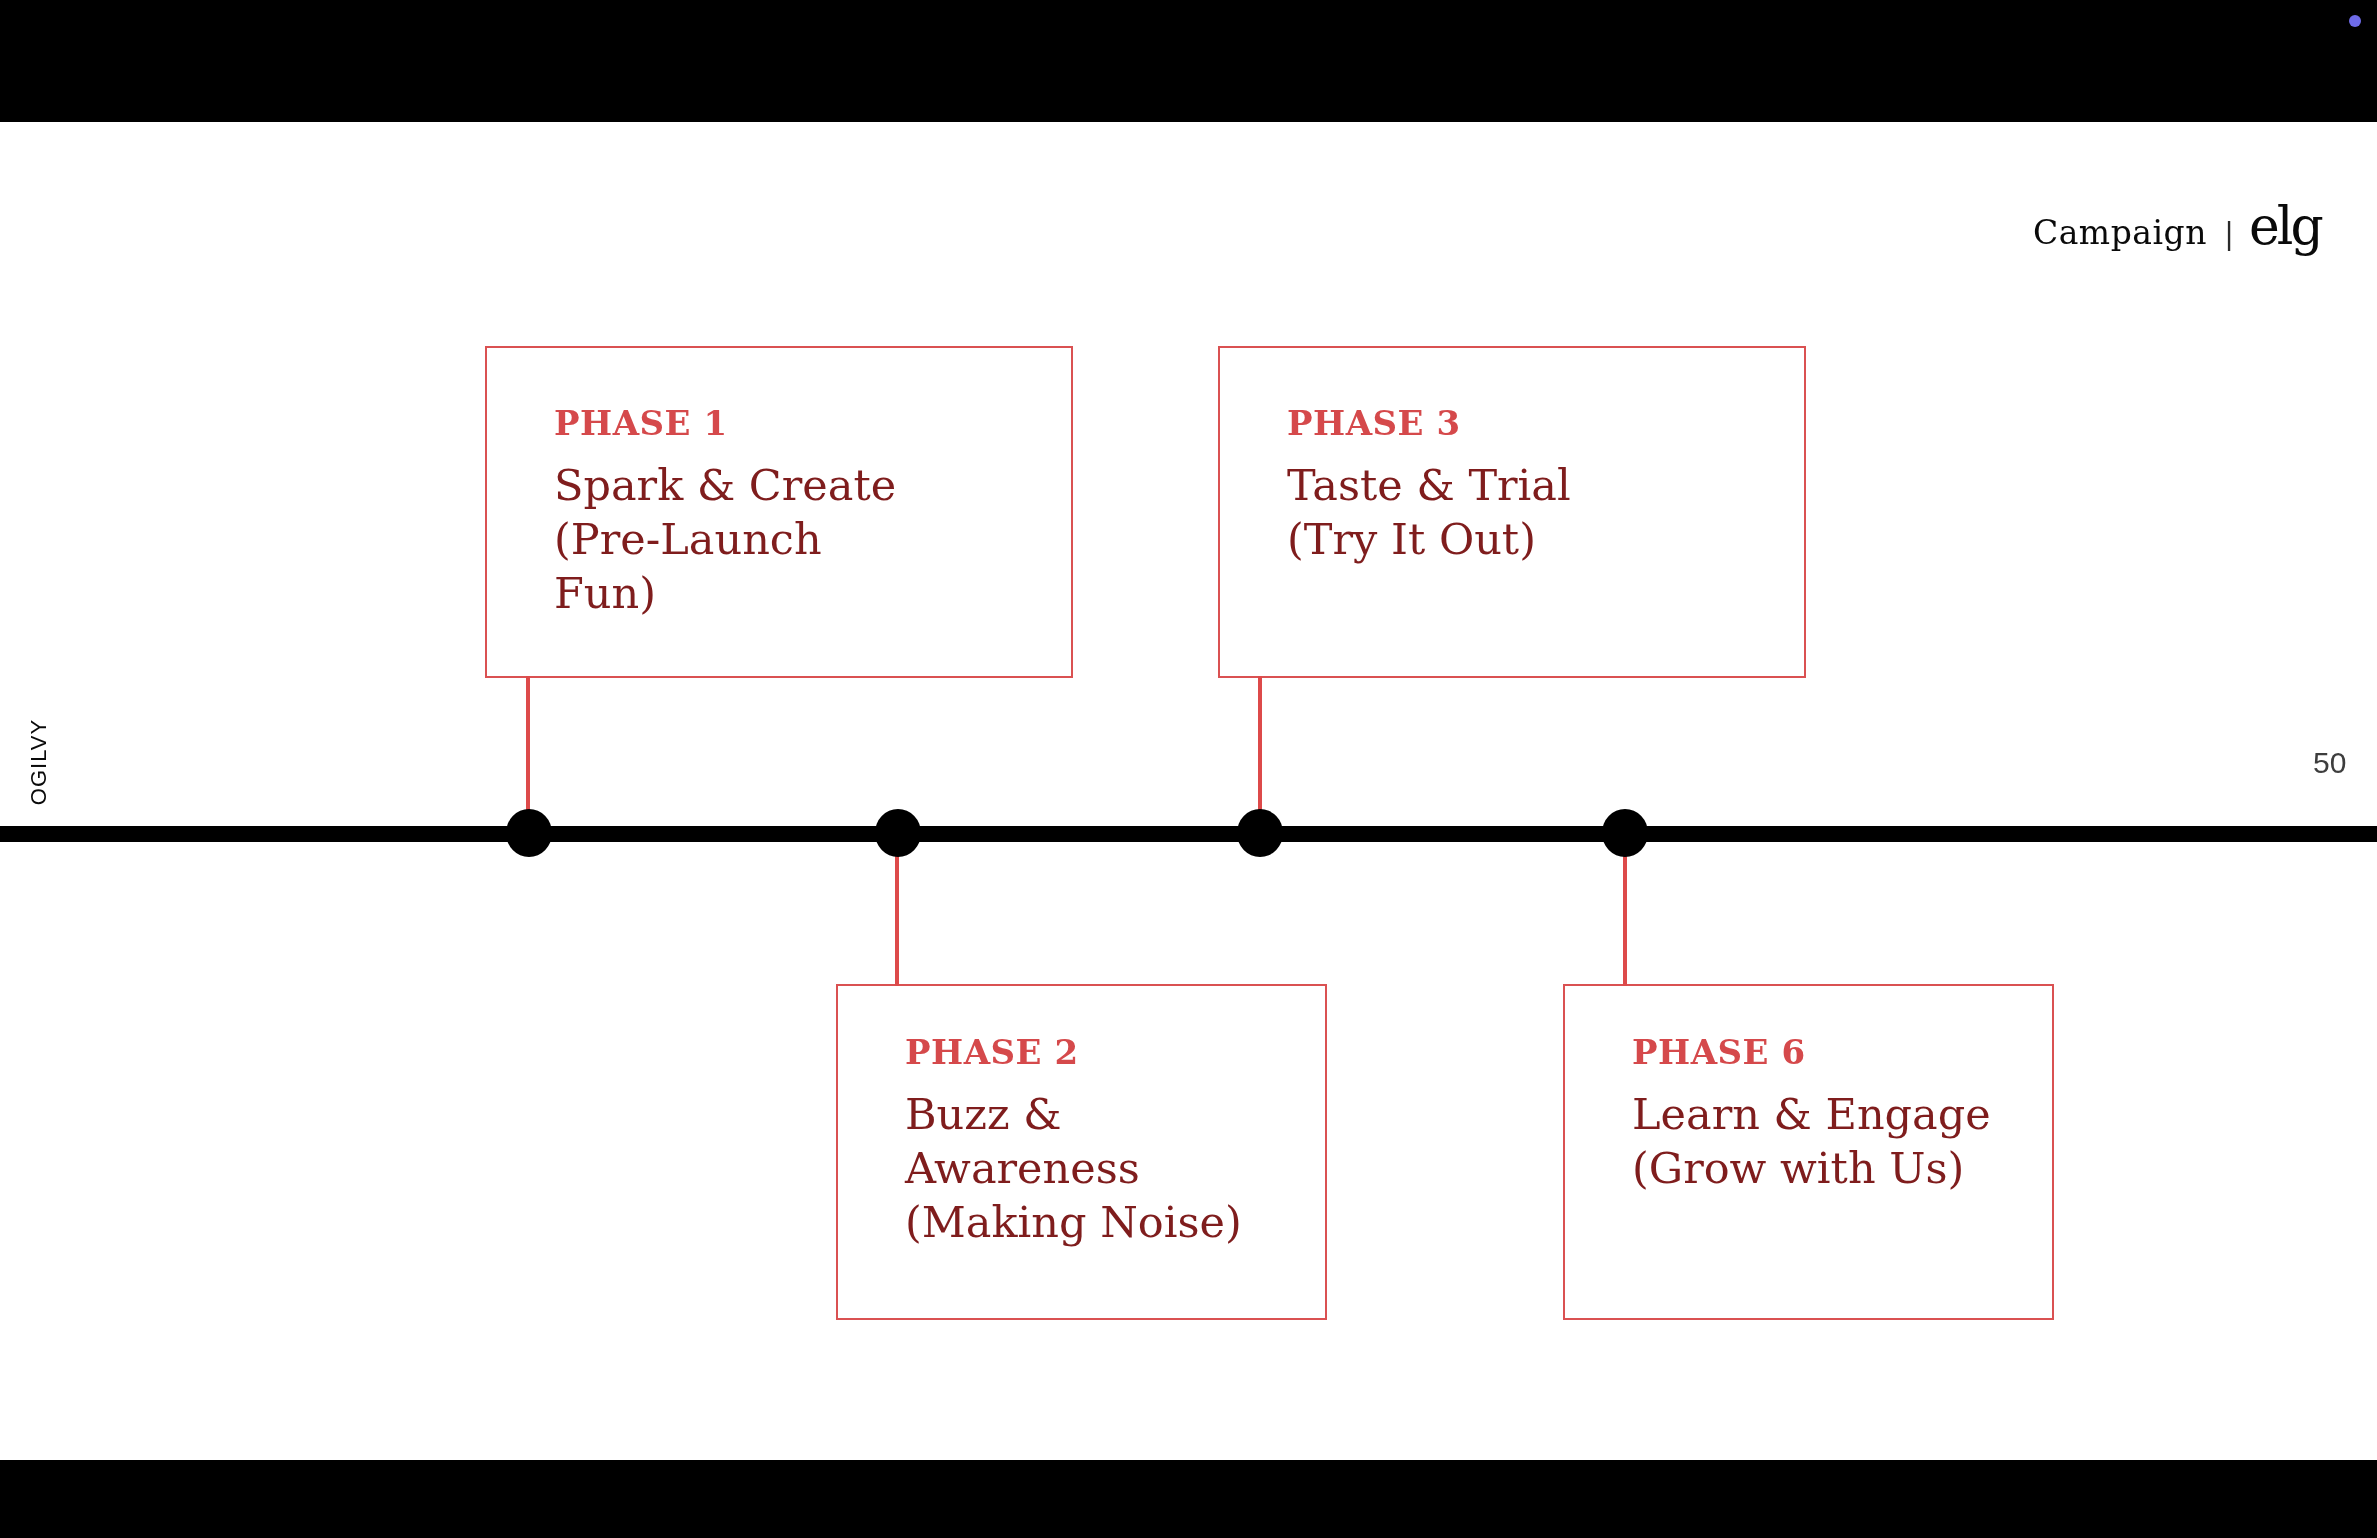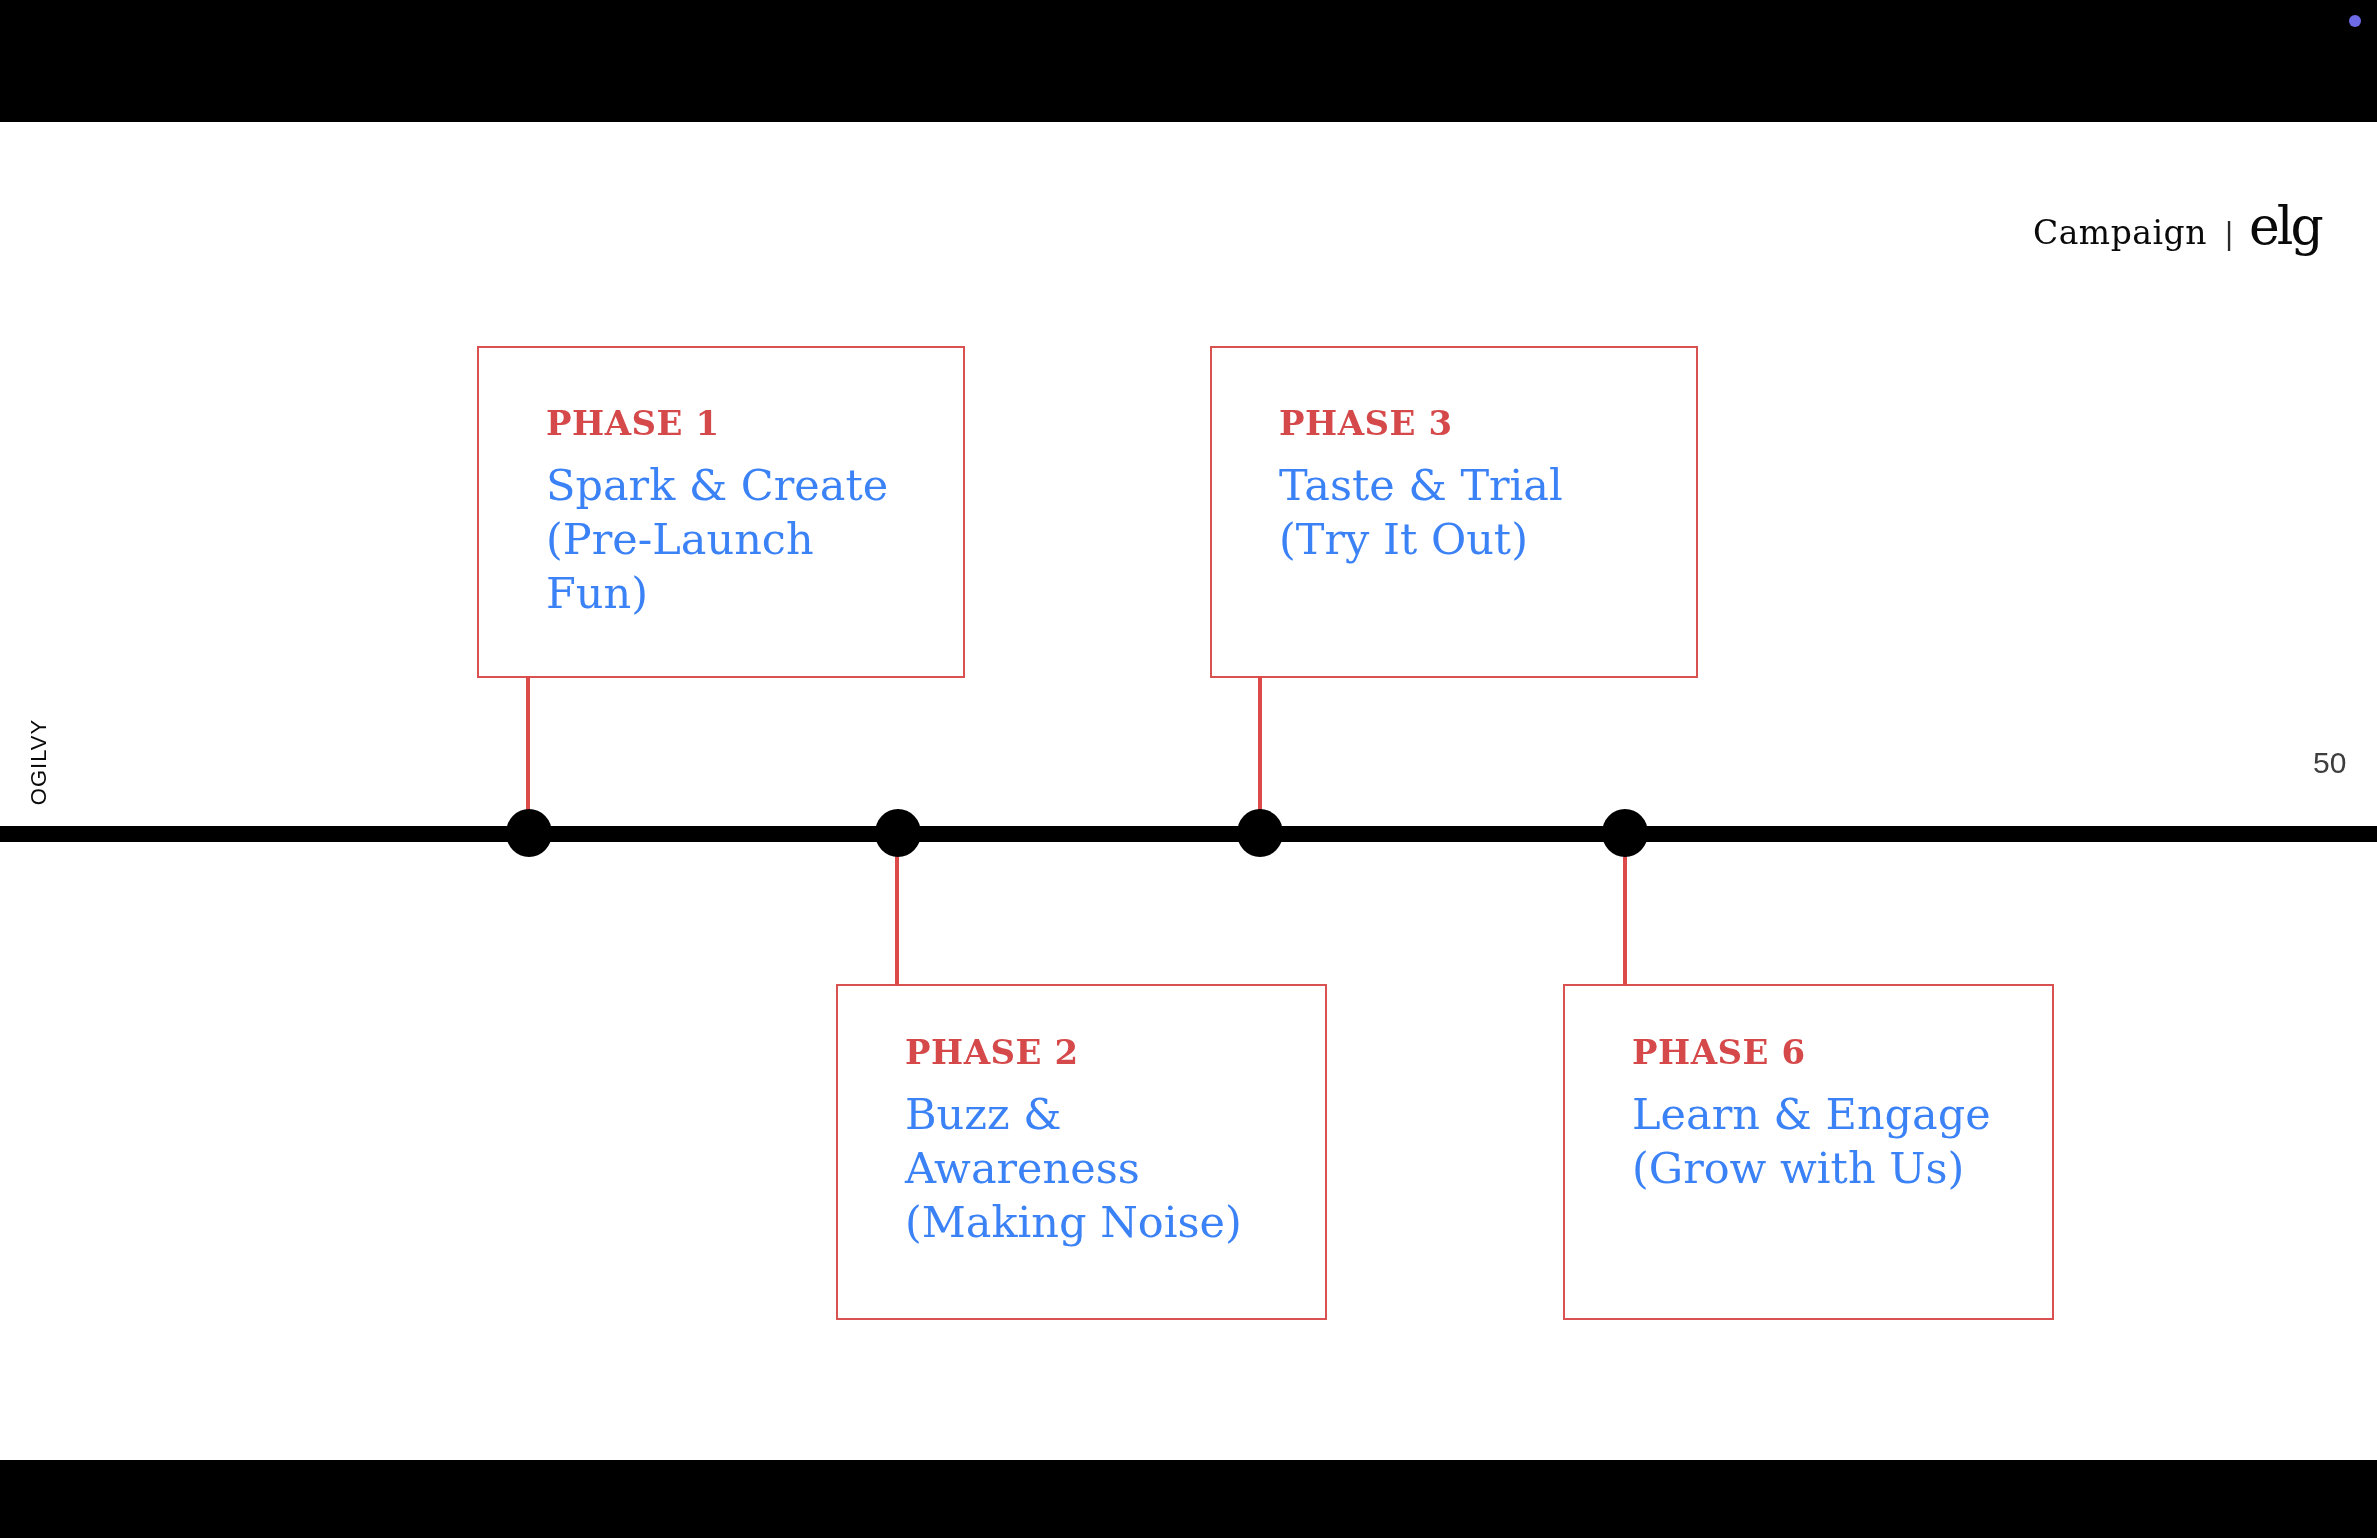--- a/index.html
+++ b/index.html
@@ -63,34 +63,34 @@
   }
 
   
   .phase-box {
     position: absolute;
     box-sizing: border-box;
     border: 2.9px solid #DA5152;
     background: #ffffff;
     padding: 55px 27px 0 67px;
   }
-  .phase-box.above { width: 488px; height: 332px; }
+  .phase-box.above { width: 588px; height: 332px; margin-left: 8px; }
   .phase-box.below { width: 491px; height: 336px; padding-top: 46px; }
 
   .phase-label {
     font-size: 34px;
     font-weight: bold;
     color: #D5494B;
     letter-spacing: 0.5px;
     margin-bottom: 15px;
   }
   .phase-title {
     font-size: 43px;
     line-height: 54px;
-    color: #3b82f6;
+    color: #7f1d1d;
     white-space: pre-line;
   }
 
   
   .tl-bar {
     position: absolute;
     left: 0;
     top: 826px;
     width: 2378px;
     height: 16px;

